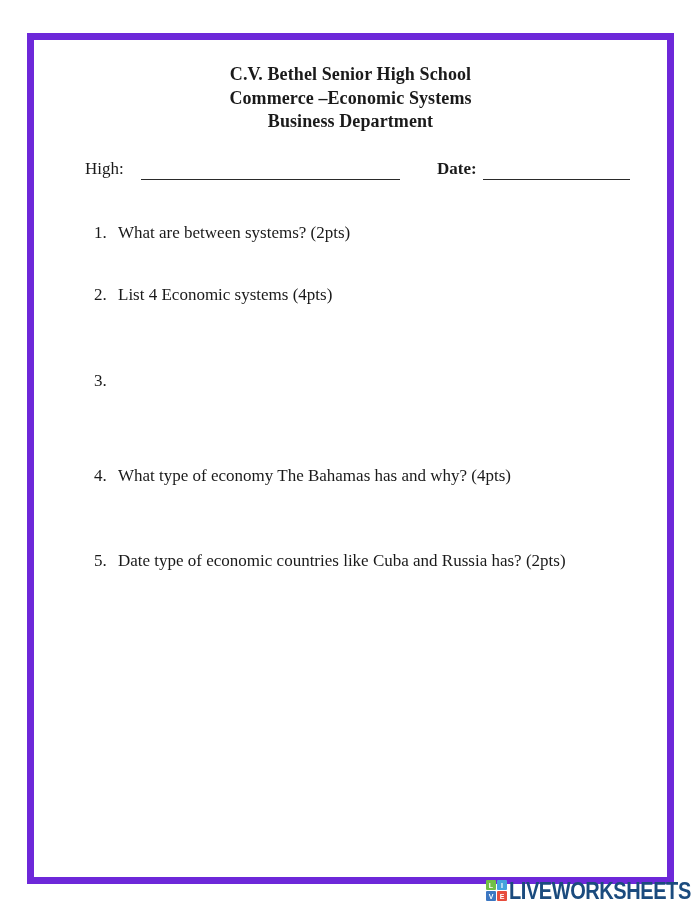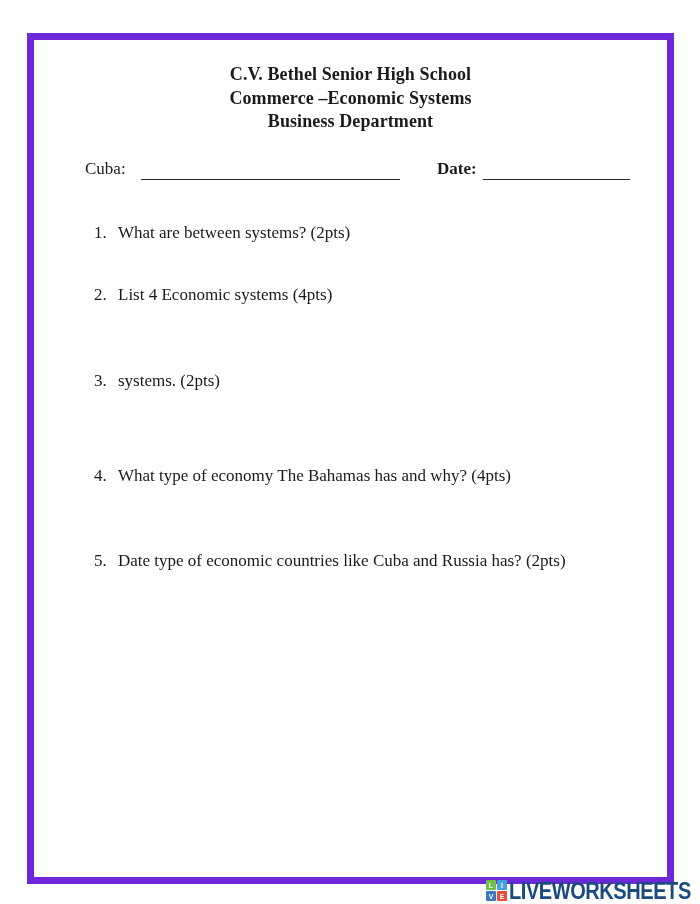--- a/index.html
+++ b/index.html
@@ -99,21 +99,21 @@
 <div class="canvas">
 
   <div class="page">
 
     <div class="header">
       <div>C.V. Bethel Senior High School</div>
       <div>Commerce –Economic Systems</div>
       <div>Business Department</div>
     </div>
 
-    <div class="field-label" style="left:51px; top:119px;">Cuba:</div>
+    <div class="field-label" style="left:51px; top:119px;">High:</div>
     <div class="blank-line" style="left:107px; top:139px; width:259px;"></div>
 
     <div class="field-label" style="left:403px; top:119px;font-weight:bold;">Date:</div>
     <div class="blank-line" style="left:449px; top:139px; width:147px;"></div>
 
     <div class="q-row" style="top:177px;">
       <span class="q-num">1.</span>
       <div class="q-lines">
         <div class="q-line">What are between systems? (2pts)</div>
       </div>
@@ -122,21 +122,20 @@
     <div class="q-row" style="top:239px;">
       <span class="q-num">2.</span>
       <div class="q-lines">
         <div class="q-line">List 4 Economic systems (4pts)</div>
       </div>
     </div>
 
     <div class="q-row" style="top:325px;">
       <span class="q-num">3.</span>
       <div class="q-lines">
-        <div class="q-line">systems. (2pts)</div>
       </div>
     </div>
 
     <div class="q-row" style="top:420px;">
       <span class="q-num">4.</span>
       <div class="q-lines">
         <div class="q-line">What type of economy The Bahamas has and why? (4pts)</div>
       </div>
     </div>
 

